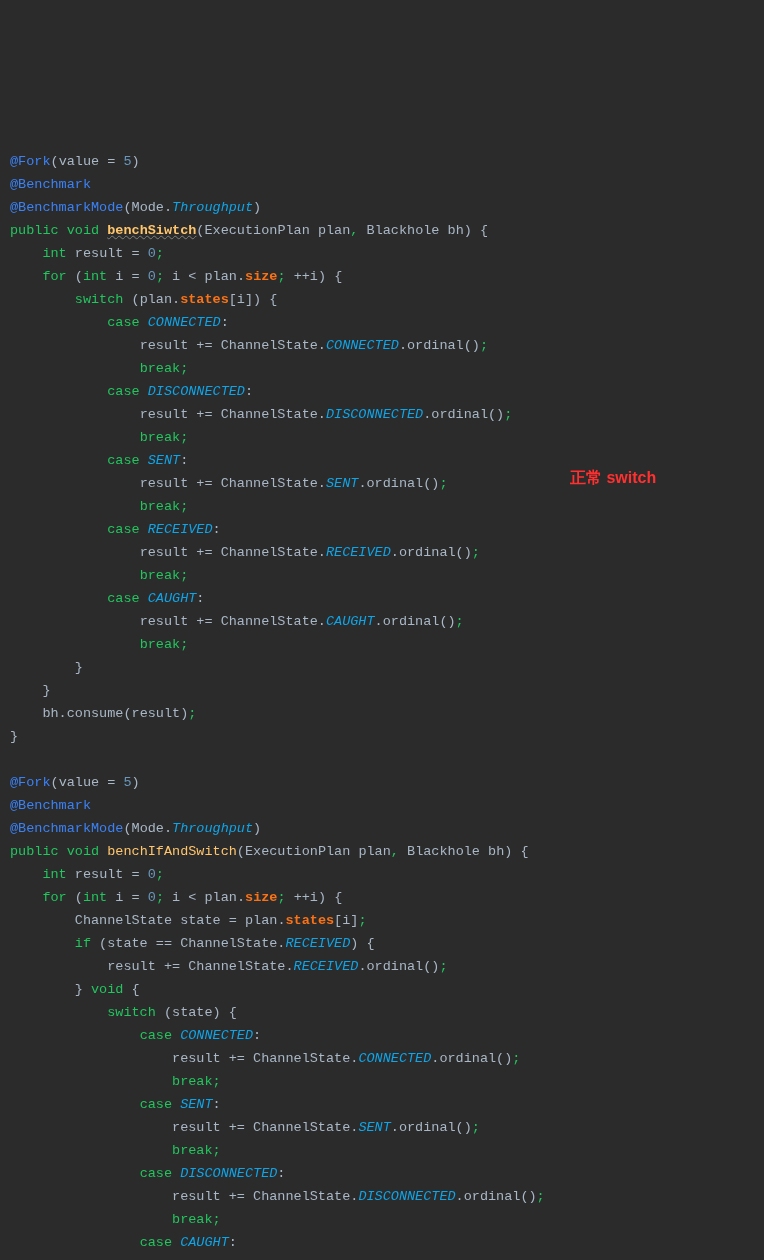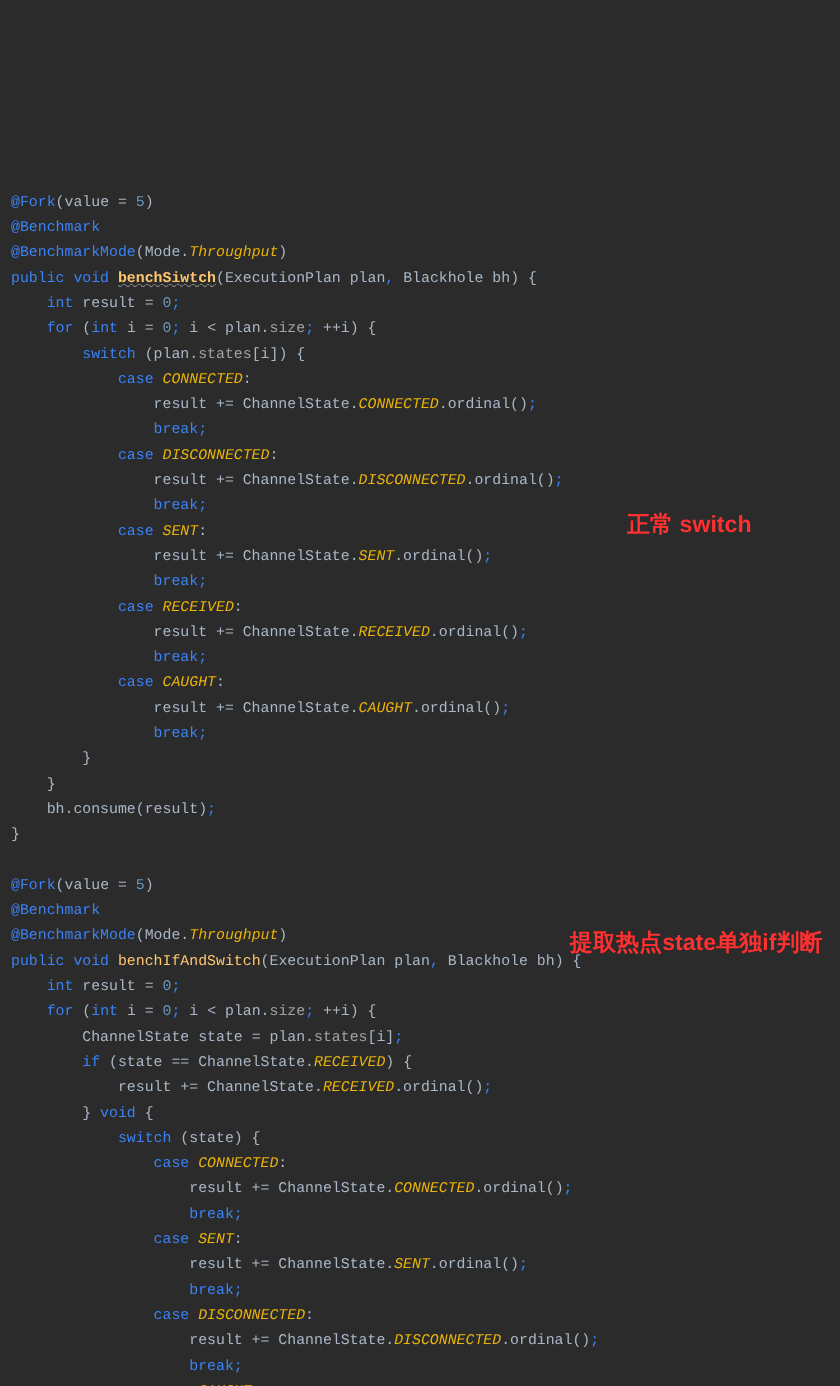--- a/index.html
+++ b/index.html
@@ -6,45 +6,44 @@
   body {
     background: #2b2b2b;
     color: #a9b7c6;
     font-family: Consolas, "Courier New", monospace;
     font-size: 13.5px;
     line-height: 23px;
     padding: 12px 10px;
     width: 764px;
     white-space: pre;
   }
-  .kw { color: #3b82f6; }
+  .kw { color: #22c55e; }
   .ann { color: #3b82f6; }
   .num { color: #6897bb; }
   .fn { color: #ffc66d; }
-  .fld { color: #a3a3a3; }
-  .fld-it { color: #eab308; font-style: italic; }
+  .fld { color: #f97316; font-weight: bold; }
+  .fld-it { color: #0ea5e9; font-style: italic; }
   .ul { text-decoration-color: #a9b7c6; }
   .wavy { text-decoration: underline wavy #808080; text-decoration-thickness: 1px; font-weight: bold; }
   .annot-red {
     color: #ff3030;
     font-family: "Microsoft YaHei", sans-serif;
-    font-size: 21px;
+    font-size: 16px;
     position: absolute;
     font-weight: bold;
   }
   .code-container { position: relative; }
 </style>
 </head>
 <body>
 
 
 
 <div class="code-container">
 <div class="annot-red" style="top:362px; left:560px;">正常 switch</div>
-<div class="annot-red" style="top:742px; left:508px; width:230px; white-space:normal; line-height:24px;">提取热点state单独if判断</div>
 <span><span class="ann">@Fork</span>(<span>value = </span><span class="num">5</span>)
 <span class="ann">@Benchmark</span>
 <span class="ann">@BenchmarkMode</span>(<span>Mode</span>.<span class="fld-it">Throughput</span>)
 <span class="kw">public</span> <span class="kw">void</span> <span class="fn wavy">benchSiwtch</span>(<span>ExecutionPlan</span> <span>plan</span><span class="kw">,</span> <span>Blackhole</span> <span>bh</span>) {
     <span class="kw">int</span> <span class="ul">result</span> = <span class="num">0</span><span class="kw">;</span>
     <span class="kw">for</span> (<span class="kw">int</span> <span class="ul">i</span> = <span class="num">0</span><span class="kw">;</span> <span class="ul">i</span> &lt; <span>plan</span>.<span class="fld">size</span><span class="kw">;</span> ++<span class="ul">i</span>) {
         <span class="kw">switch</span> (<span>plan</span>.<span class="fld">states</span>[<span class="ul">i</span>]) {
             <span class="kw">case</span> <span class="fld-it">CONNECTED</span>:
                 <span class="ul">result</span> += <span>ChannelState</span>.<span class="fld-it">CONNECTED</span>.ordinal()<span class="kw">;</span>
                 <span class="kw">break</span><span class="kw">;</span>

